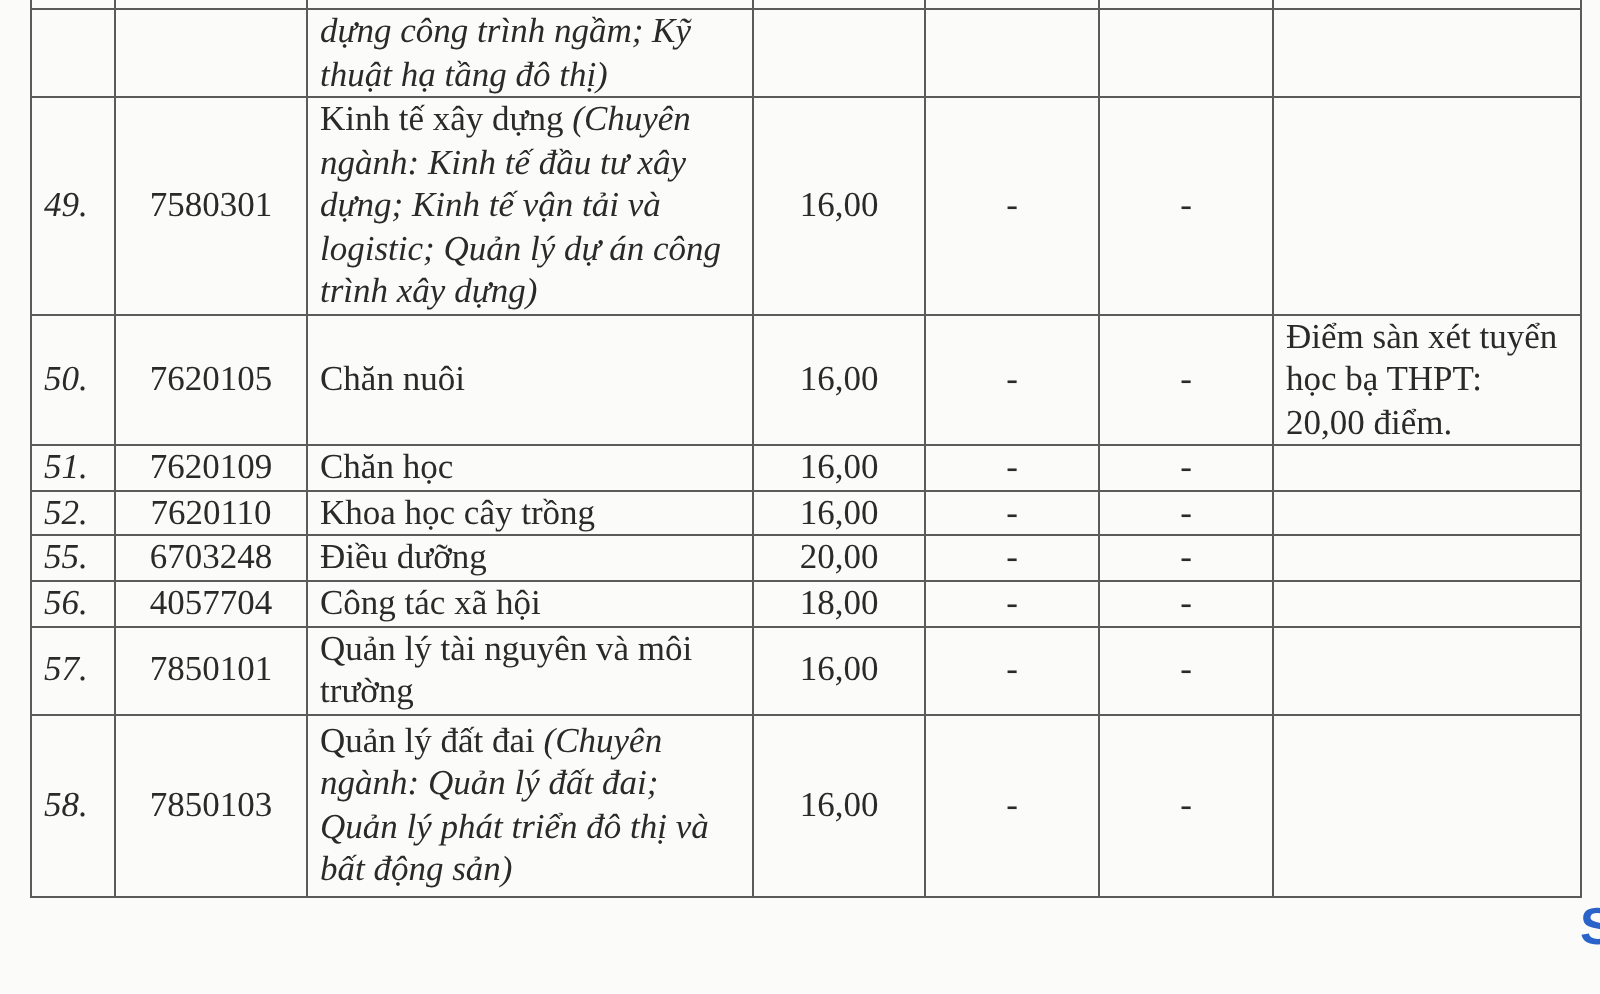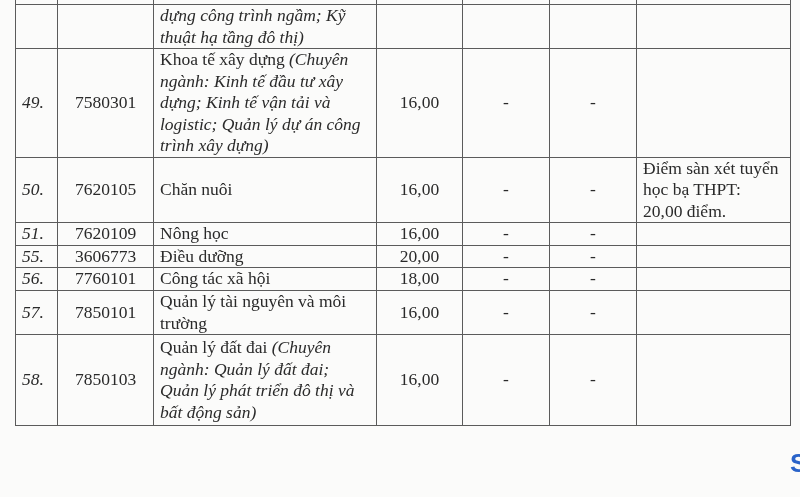--- a/index.html
+++ b/index.html
@@ -71,63 +71,72 @@
         <td class="name"><span></span><span class="it">dựng công trình ngầm; Kỹ thuật hạ tầng đô thị)</span></td>
         <td class="score"></td>
         <td class="dash"></td>
         <td class="dash"></td>
         <td class="note"></td>
       </tr>
 
       <tr style="height:108px">
         <td class="stt">49.</td>
         <td class="code">7580301</td>
-        <td class="name"><span>Khoa tế xây dựng </span><span class="it">(Chuyên ngành: Kinh tế đầu tư xây dựng; Kinh tế vận tải và logistic; Quản lý dự án công trình xây dựng)</span></td>
+        <td class="name"><span>Kinh tế xây dựng </span><span class="it">(Chuyên ngành: Kinh tế đầu tư xây dựng; Kinh tế vận tải và logistic; Quản lý dự án công trình xây dựng)</span></td>
         <td class="score">16,00</td>
         <td class="dash">-</td>
         <td class="dash">-</td>
         <td class="note"></td>
       </tr>
 
       <tr style="height:61px">
         <td class="stt">50.</td>
         <td class="code">7620105</td>
         <td class="name"><span>Chăn nuôi</span><span class="it"></span></td>
         <td class="score">16,00</td>
         <td class="dash">-</td>
         <td class="dash">-</td>
         <td class="note">Điểm sàn xét tuyển học bạ THPT: 20,00 điểm.</td>
       </tr>
 
       <tr style="height:22px">
         <td class="stt">51.</td>
         <td class="code">7620109</td>
-        <td class="name"><span>Nông học</span></td>
+        <td class="name"><span>Chăn học</span></td>
+        <td class="score">16,00</td>
+        <td class="dash">-</td>
+        <td class="dash">-</td>
+        <td class="note"></td>
+      </tr>
+
+      <tr style="height:22px">
+        <td class="stt">52.</td>
+        <td class="code">7620110</td>
+        <td class="name"><span>Khoa học cây trồng</span></td>
         <td class="score">16,00</td>
         <td class="dash">-</td>
         <td class="dash">-</td>
         <td class="note"></td>
       </tr>
 
 
 
-
       <tr style="height:22px">
         <td class="stt">55.</td>
-        <td class="code">3606773</td>
+        <td class="code">6703248</td>
         <td class="name"><span>Điều dưỡng</span></td>
         <td class="score">20,00</td>
         <td class="dash">-</td>
         <td class="dash">-</td>
         <td class="note"></td>
       </tr>
 
       <tr style="height:23px">
         <td class="stt">56.</td>
-        <td class="code">7760101</td>
+        <td class="code">4057704</td>
         <td class="name"><span>Công tác xã hội</span></td>
         <td class="score">18,00</td>
         <td class="dash">-</td>
         <td class="dash">-</td>
         <td class="note"></td>
       </tr>
 
       <tr style="height:44px">
         <td class="stt">57.</td>
         <td class="code">7850101</td>

